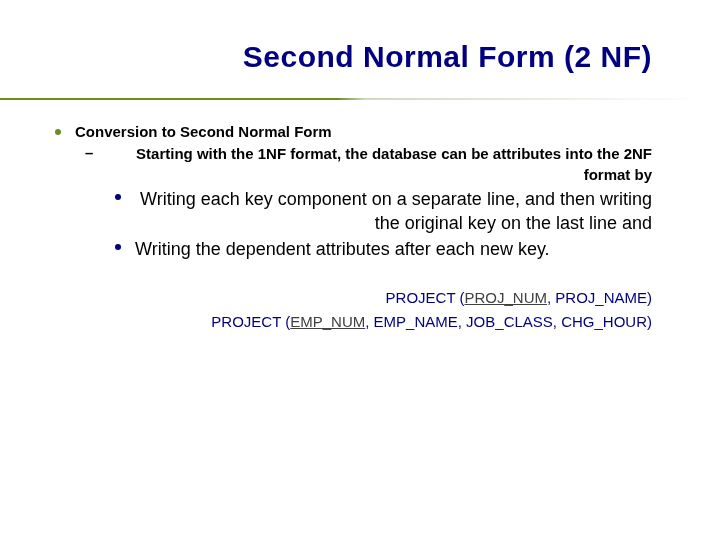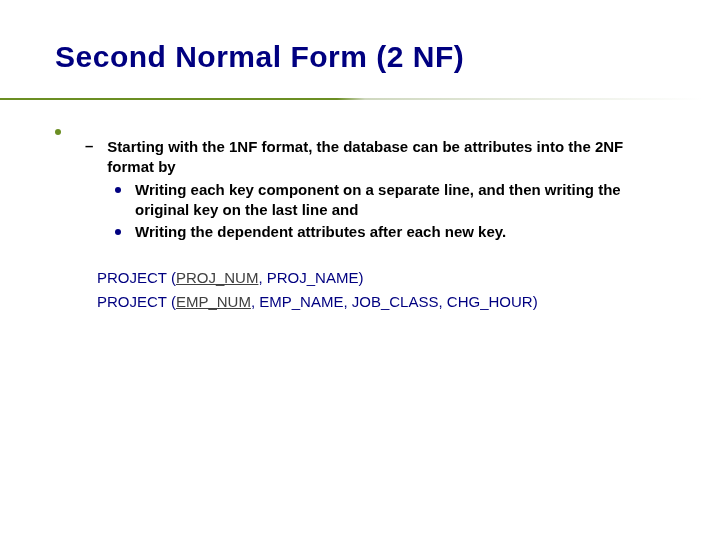--- a/index.html
+++ b/index.html
@@ -8,20 +8,21 @@
     width: 720px;
     height: 540px;
     background: #fff;
     font-family: Verdana, Arial, sans-serif;
     color: #000;
     overflow: hidden;
   }
   .slide {
     padding: 40px 68px 30px 55px;
     box-sizing: border-box;
+    text-align: right;
   }
   .title {
     font-family: "Trebuchet MS", Verdana, sans-serif;
     font-size: 30px;
     font-weight: bold;
     color: #000080;
     margin: 0 0 24px 0;
     letter-spacing: 0.5px;
   }
   .title-rule {
@@ -56,22 +57,22 @@
     margin-bottom: 2px;
   }
   .lvl2 {
     font-size: 15px;
     font-weight: bold;
     line-height: 1.35;
     margin-left: 30px;
     margin-bottom: 2px;
   }
   .lvl3 {
-    font-size: 15px;
-    font-weight: bold;
+    font-size: 18px;
+    font-weight: normal;
     line-height: 1.35;
     margin-left: 60px;
     margin-bottom: 2px;
   }
   .schema-block {
     margin-top: 24px;
     margin-left: 42px;
     font-size: 15px;
     font-weight: normal;
     color: #000080;
@@ -85,20 +86,21 @@
 </head>
 <body>
 
 <div class="slide">
 
   <h1 class="title">Second Normal Form (2 NF)</h1>
   <div class="title-rule"></div>
 
   <div class="lvl1 bullet-row">
     <span class="dot"></span>
+    <span>Conversion to Second Normal Form</span>
   </div>
 
   <div class="lvl2 bullet-row">
     <span class="dash">–</span>
     <span>Starting with the 1NF format, the database can be attributes into the 2NF format by</span>
   </div>
 
   <div class="lvl3 bullet-row">
     <span class="dot dot-dk"></span>
     <span>Writing each key component on a separate line, and then writing the original key on the last line and</span>

